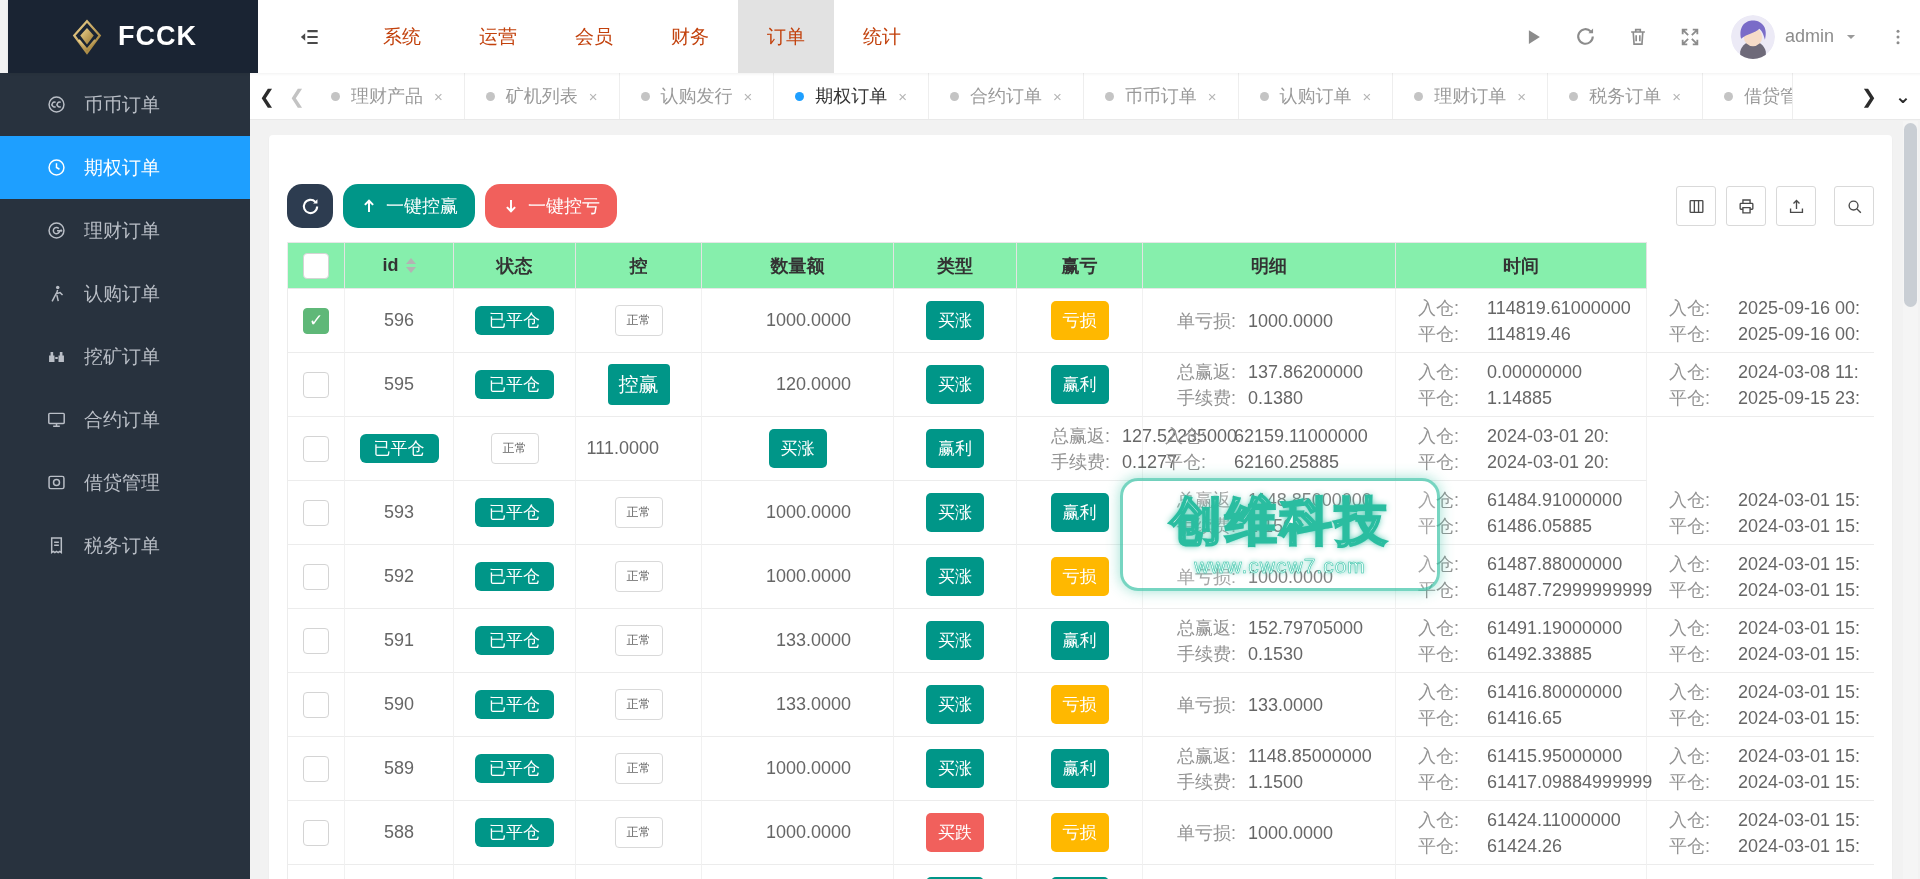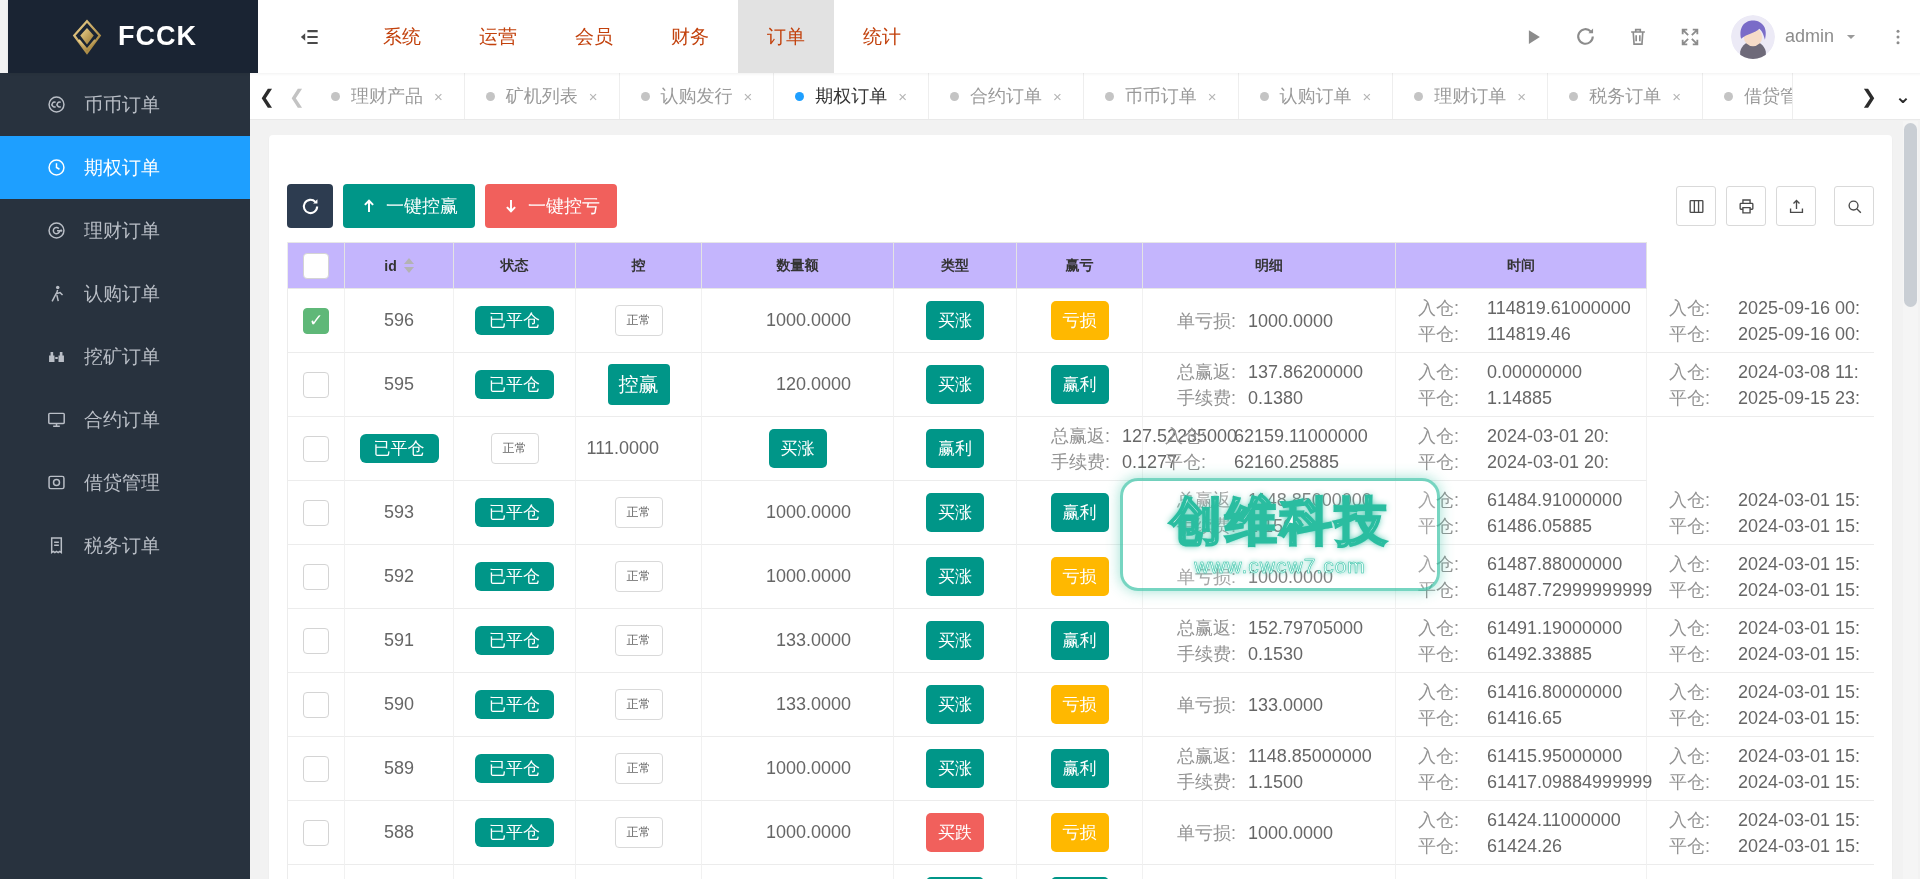--- a/index.html
+++ b/index.html
@@ -42,35 +42,35 @@
     color:#b9bec6; font-size:19px; cursor:pointer; }
   .side-item.active { background:#1E9FFF; color:#fff; }
   .side-item svg { flex:none; }
 
   
   .content { position:absolute; left:250px; top:120px; right:0; bottom:0; background:#f2f2f2; overflow:hidden; }
   .card { position:absolute; left:19px; top:15px; width:1623px; height:980px; background:#fff;
     border-radius:4px; box-shadow:0 1px 2px rgba(0,0,0,.05); padding:49px 18px 0 18px; }
 
   .toolbar { display:flex; align-items:center; gap:10px; }
-  .btn { height:44px; border:none; border-radius:4px; color:#fff; font-size:18px; display:flex;
+  .btn { height:44px; border:none; border-radius:15px; color:#fff; font-size:18px; display:flex;
     align-items:center; gap:8px; padding:0 17px; cursor:pointer; }
   .btn-refresh { width:46px; padding:0; justify-content:center; background:#2d3c50; }
   .btn-win { background:#009688; }
   .btn-lose { background:#f1605c; }
   .table-tools { margin-left:auto; display:flex; gap:10px; }
   .icon-btn { width:40px; height:40px; background:#fff; border:1px solid #d9d9d9; border-radius:3px;
     display:flex; align-items:center; justify-content:center; color:#4a4a4a; cursor:pointer; }
   .icon-btn.sep { margin-left:8px; }
 
   
   .tbl-clip { margin-top:14px; width:1587px; overflow:hidden; border-left:1px solid #ececec; }
   .trow, .thead { display:grid; grid-template-columns:57px 109px 122px 126px 192px 123px 126px 253px 251px 228px; }
-  .th { height:47px; background:#c4b5fd; display:flex; align-items:center; justify-content:center; gap:7px;
-    font-weight:bold; font-size:14px; color:#333; border-right:1px solid #e3e3e3;
+  .th { height:47px; background:#86efac; display:flex; align-items:center; justify-content:center; gap:7px;
+    font-weight:bold; font-size:18px; color:#333; border-right:1px solid #e3e3e3;
     border-top:1px solid #e7e7e7; border-bottom:1px solid #e7e7e7; }
   .td { min-height:64px; display:flex; align-items:center; justify-content:center;
     border-right:1px solid #f1f1f1; border-bottom:1px solid #ececec; font-size:18px; color:#666; }
   .td.right { justify-content:flex-end; padding-right:42px; }
   .td.kvcell { flex-direction:column; align-items:flex-start; justify-content:center; padding-left:22px; }
   .td.detail { padding-left:34px; }
   .kv { display:flex; line-height:26px; white-space:nowrap; }
   .kv .k { color:#939393; }
   .td.detail .kv .k { margin-right:12px; }
   .td.kvcell:not(.detail) .kv .k { width:56px; flex:none; margin-right:13px; }

